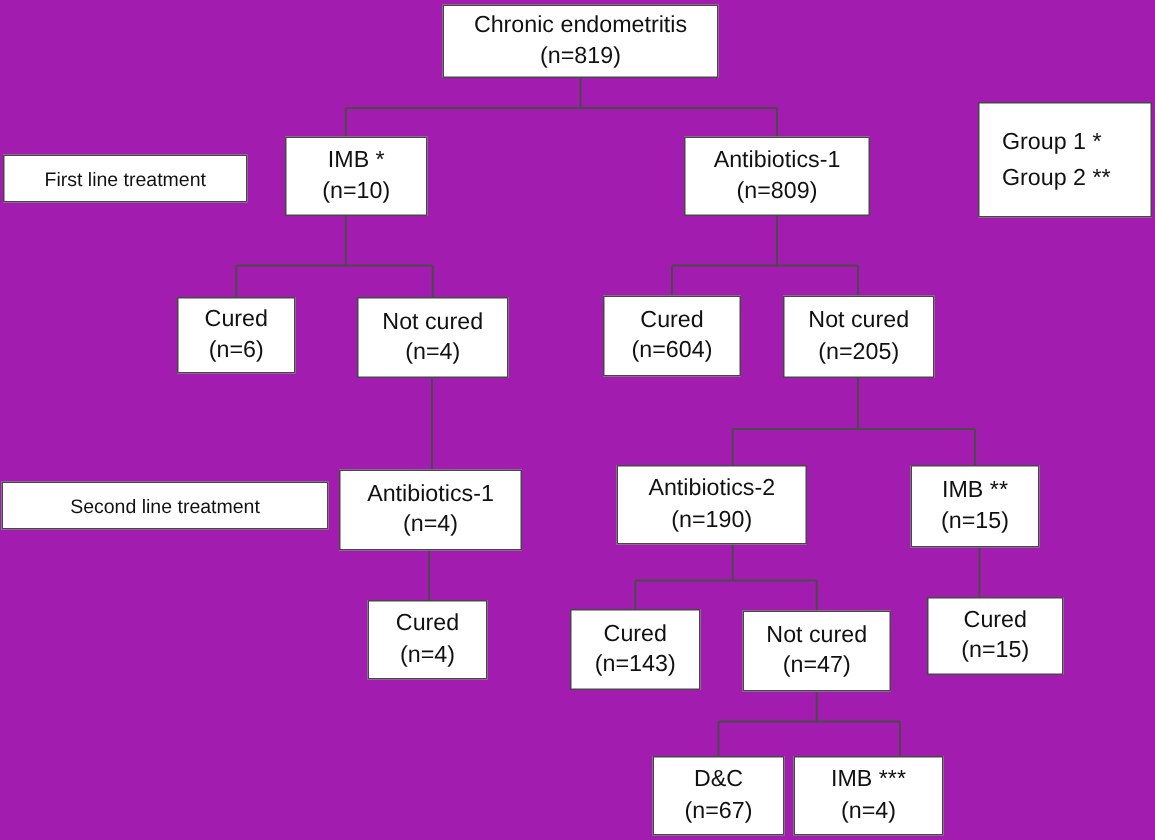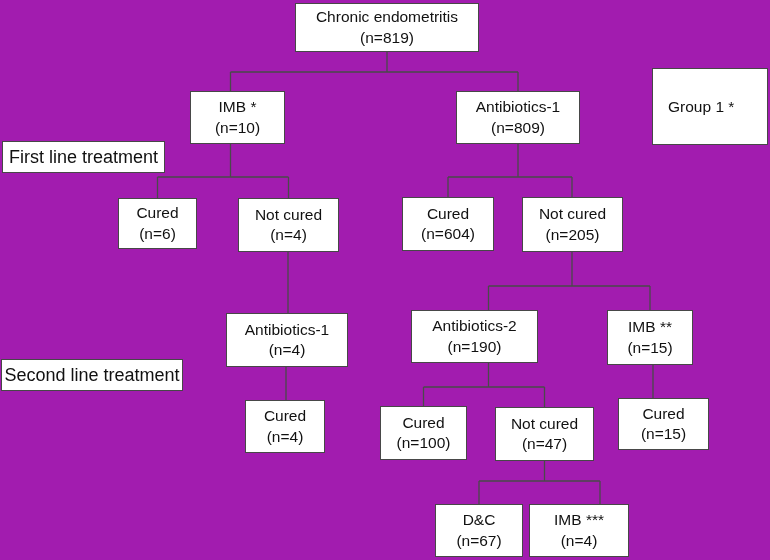--- a/index.html
+++ b/index.html
@@ -36,23 +36,22 @@
     white-space: nowrap;
   }
   .side-label {
     position: absolute;
     box-sizing: border-box;
     border: 1.4px solid #474747;
     background: #ffffff;
     display: flex;
     align-items: center;
     justify-content: center;
-    font-size: 18px;
+    font-size: 13px;
     white-space: nowrap;
-    margin-top: 38px;
   }
   .legend {
     position: absolute;
     box-sizing: border-box;
     border: 1.4px solid #474747;
     background: #ffffff;
     display: flex;
     flex-direction: column;
     justify-content: center;
     padding-left: 15px;
@@ -79,20 +78,21 @@
       M544.5 461 V481 M479 481 H600 M479 481 V504 M600 481 V504"></path>
   </svg>
 
   <div class="node" style="left:295px;top:3px;width:184px;height:49px">
     <span>Chronic endometritis</span>
     <span>(n=819)</span>
   </div>
 
   <div class="legend" style="left:652px;top:68px;width:116px;height:77px">
     <span>Group 1 *</span>
+    <span>Group 2 **</span>
   </div>
 
   <div class="side-label" style="left:2px;top:103px;width:163px;height:32px">
     <span>First line treatment</span>
   </div>
 
   <div class="node" style="left:190px;top:91px;width:95px;height:53px">
     <span>IMB *</span>
     <span>(n=10)</span>
   </div>
@@ -115,21 +115,21 @@
   <div class="node" style="left:402px;top:197px;width:92px;height:54px">
     <span>Cured</span>
     <span>(n=604)</span>
   </div>
 
   <div class="node" style="left:522px;top:197px;width:101px;height:55px">
     <span>Not cured</span>
     <span>(n=205)</span>
   </div>
 
-  <div class="side-label" style="left:1px;top:321px;width:182px;height:32px">
+  <div class="side-label" style="left:1px;top:321px;width:218px;height:32px">
     <span>Second line treatment</span>
   </div>
 
   <div class="node" style="left:226px;top:313px;width:122px;height:54px">
     <span>Antibiotics-1</span>
     <span>(n=4)</span>
   </div>
 
   <div class="node" style="left:411px;top:310px;width:127px;height:53px">
     <span>Antibiotics-2</span>
@@ -141,21 +141,21 @@
     <span>(n=15)</span>
   </div>
 
   <div class="node" style="left:245px;top:400px;width:80px;height:53px">
     <span>Cured</span>
     <span>(n=4)</span>
   </div>
 
   <div class="node" style="left:380px;top:406px;width:87px;height:54px">
     <span>Cured</span>
-    <span>(n=100)</span>
+    <span>(n=143)</span>
   </div>
 
   <div class="node" style="left:495px;top:407px;width:99px;height:54px">
     <span>Not cured</span>
     <span>(n=47)</span>
   </div>
 
   <div class="node" style="left:618px;top:398px;width:91px;height:52px">
     <span>Cured</span>
     <span>(n=15)</span>

